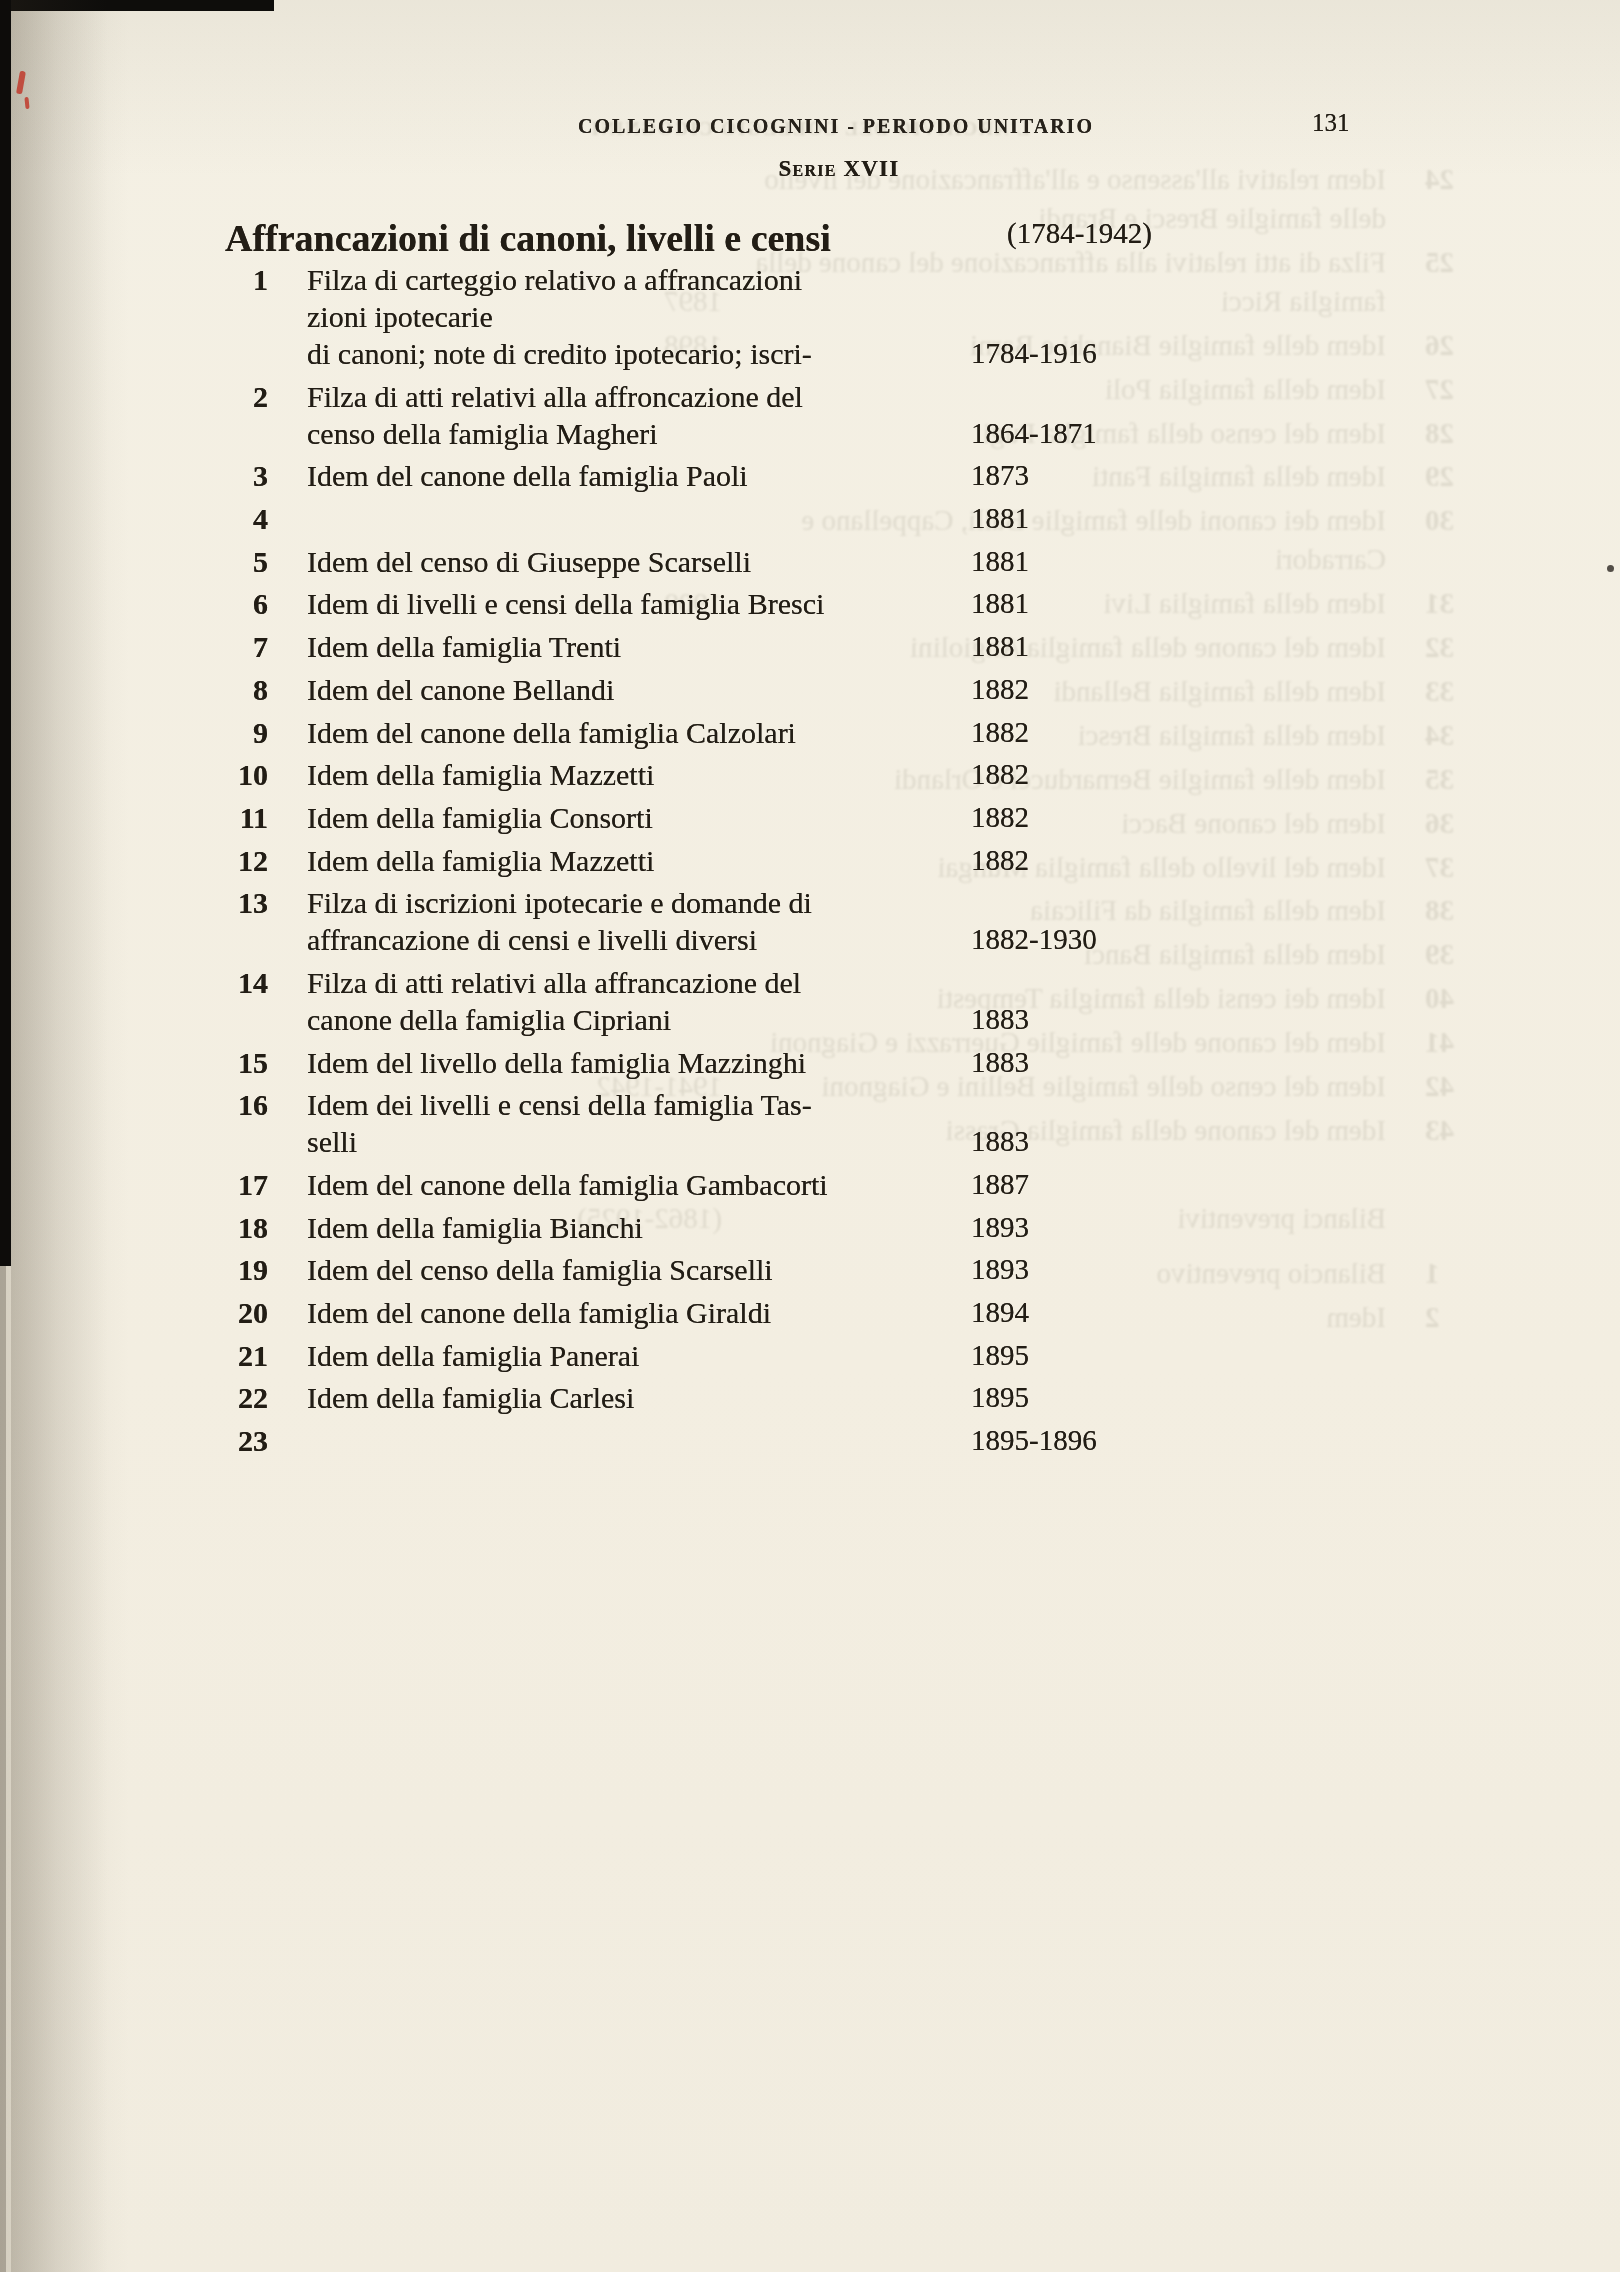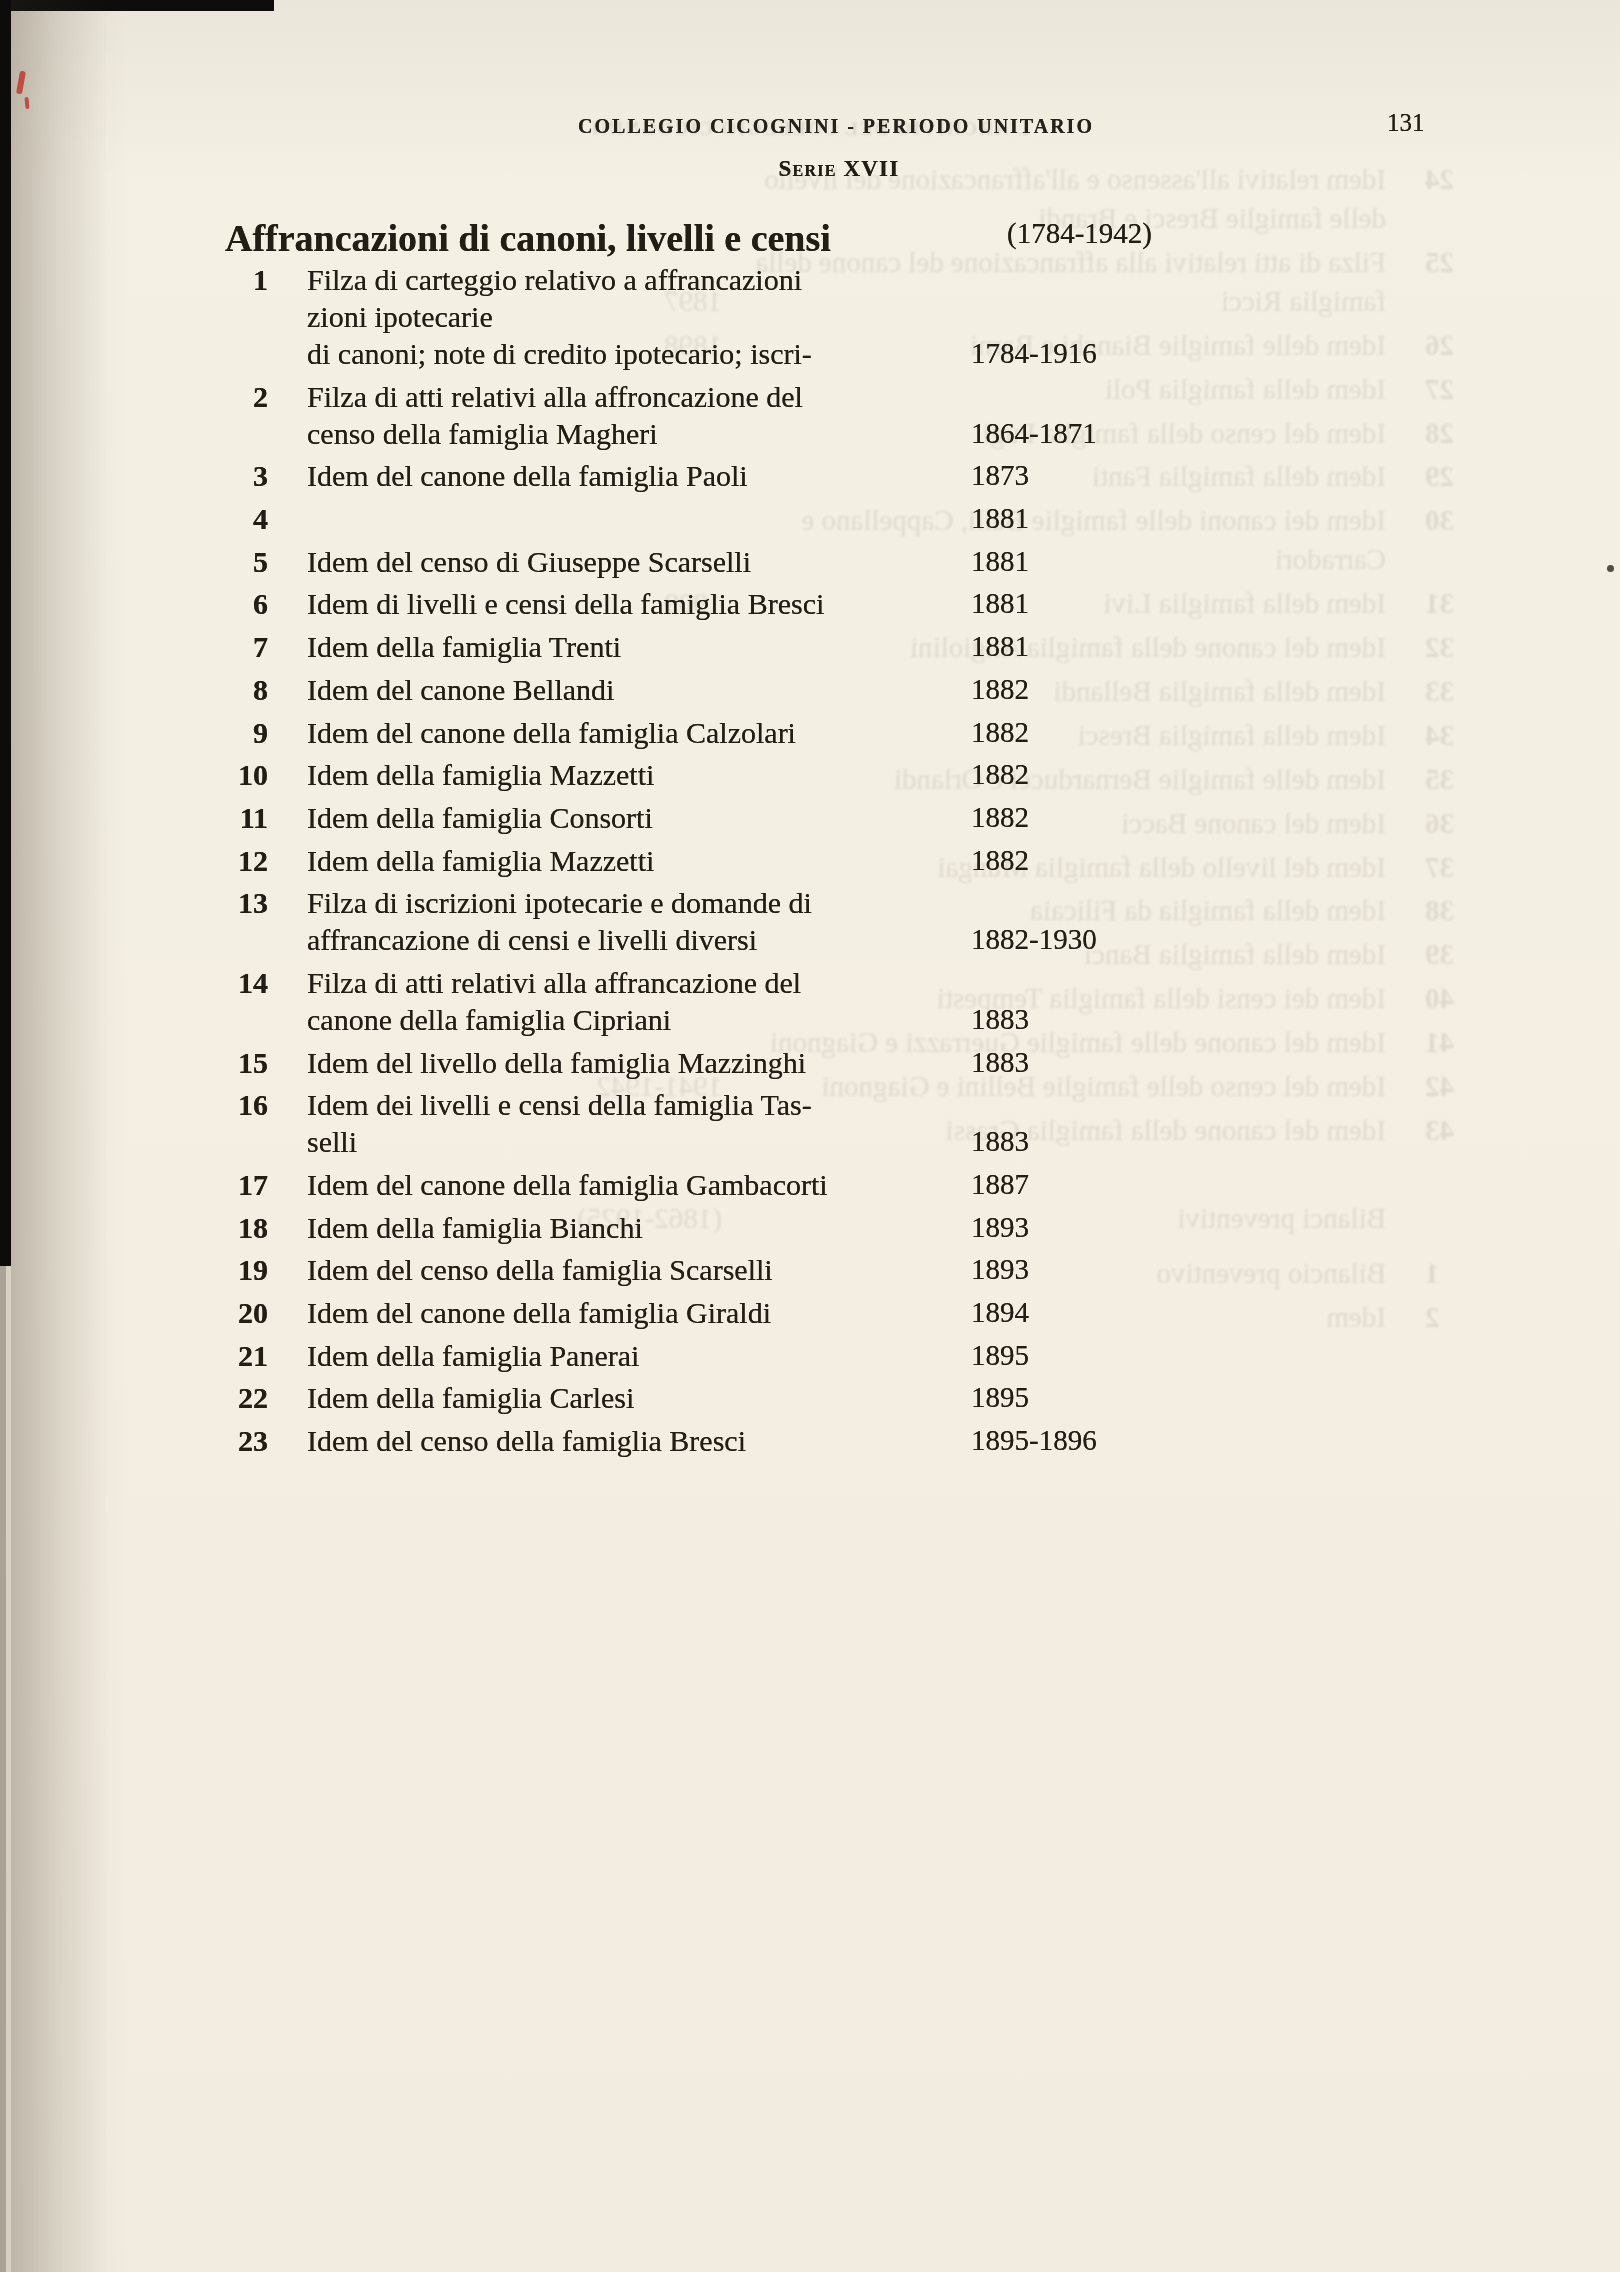--- a/index.html
+++ b/index.html
@@ -46,21 +46,21 @@
   .bleed .row { margin-bottom: 4.9px; }
 
   
   .content { position: absolute; inset: 0; }
   .running-header {
     position: absolute; top: 115px; left: 0; width: 1620px; box-sizing: border-box;
     padding-left: 52px; text-align: center;
     font-weight: bold; font-size: 20px; letter-spacing: 2px; color: #26211a;
     text-shadow: 0 0 0.4px rgba(38,33,26,0.9);
   }
-  .page-number { position: absolute; top: 109px; left: 1387px; font-size: 25px;
+  .page-number { position: absolute; top: 109px; left: 1312px; font-size: 25px;
     text-shadow: 0 0 0.4px rgba(34,29,21,0.9); }
   .series-heading {
     position: absolute; top: 156px; left: 0; width: 1620px; box-sizing: border-box;
     padding-left: 58px; text-align: center;
     font-variant: small-caps; font-weight: bold; font-size: 23px; letter-spacing: 1.2px;
     text-shadow: 0 0 0.4px rgba(34,29,21,0.9);
   }
   .sub-title { position: absolute; top: 216px; left: 225px; font-weight: bold; font-size: 38px;
     text-shadow: 0 0 0.4px rgba(34,29,21,0.9); }
   .sub-dates { position: absolute; top: 217px; left: 1007px; font-size: 29px;
@@ -415,22 +415,19 @@
         </div>
         <div class="row">
           <div class="num">22</div>
           <div class="txt">
             <div class="ln">Idem della famiglia Carlesi</div>
           </div>
           <div class="date">1895</div>
         </div>
         <div class="row">
           <div class="num">23</div>
-          <div class="txt">
-            <div class="ln">Idem del censo della famiglia Bresci</div>
-          </div>
           <div class="date">1895-1896</div>
         </div>
       </div>
   </div>
 
 </div>
 
 
 </body></html>

